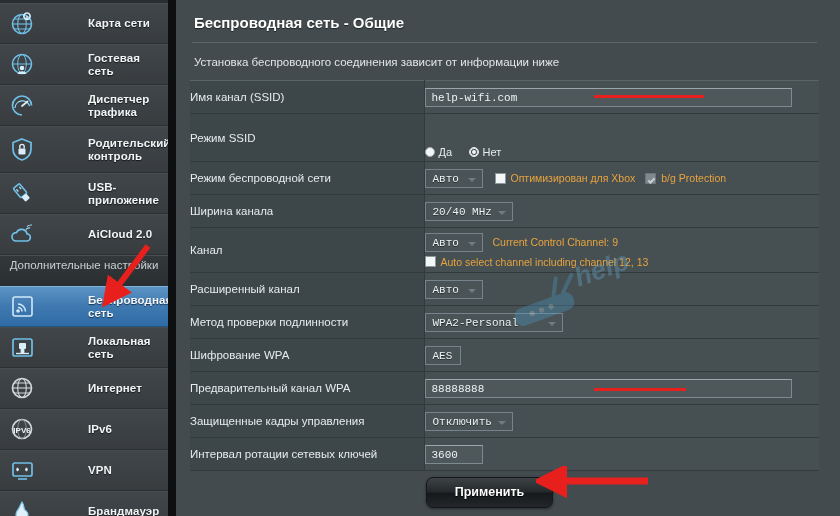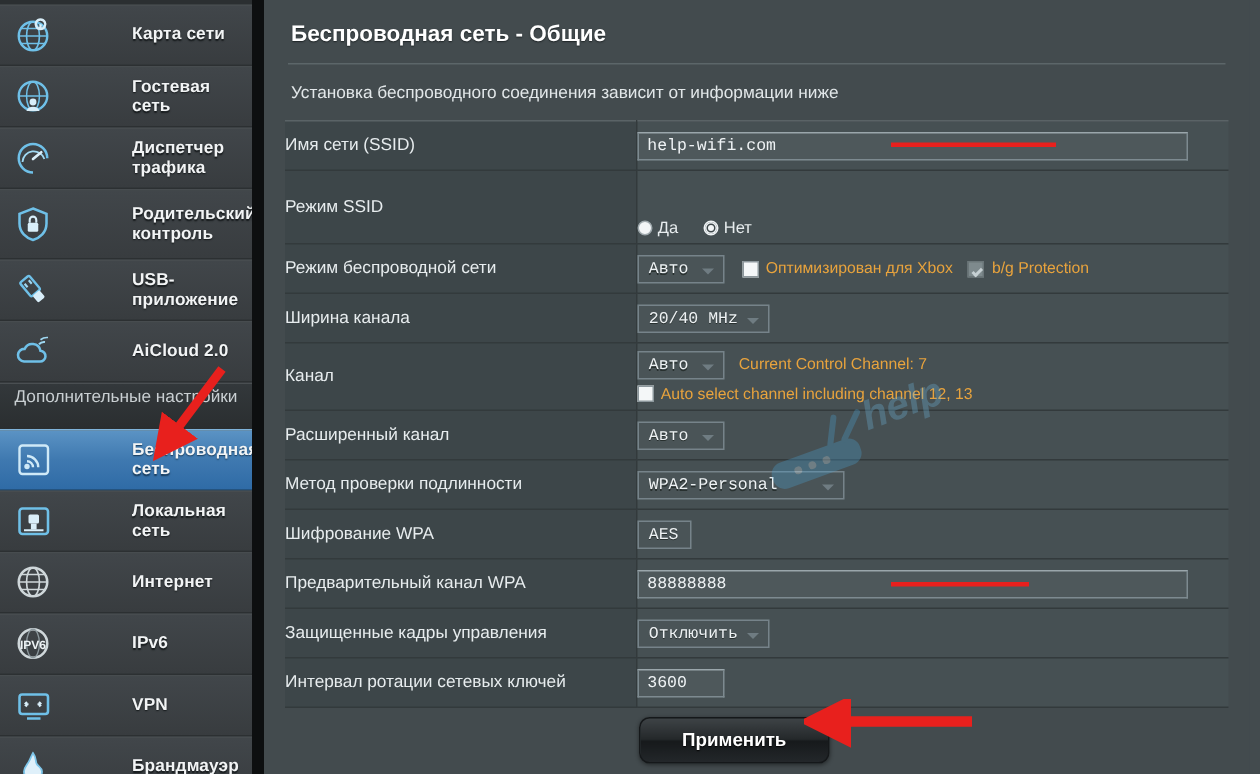--- a/index.html
+++ b/index.html
@@ -431,21 +431,21 @@
     <div id="panel">
 
       <div id="title">Беспроводная сеть - Общие</div>
       <div id="title-rule"></div>
       <div id="subtitle">Установка беспроводного соединения зависит от информации ниже</div>
 
       <table id="form">
         <tbody>
 
           <tr class="r">
-            <td class="lbl">Имя сети (SSID)</td>
+            <td class="lbl">Имя канал (SSID)</td>
             <td class="val">
               <span class="txt full">help-wifi.com</span>
             </td>
           </tr>
 
           <tr class="r">
             <td class="lbl">Режим SSID</td>
             <td class="val">
               <span class="radio-wrap">
                 <span class="radio"></span>
@@ -490,21 +490,21 @@
 
           <tr class="r-tall">
             <td class="lbl">Канал</td>
             <td class="val">
               <span class="row-stack">
                 <span class="row-line">
                   <span class="sel w-auto">
                     <span>Авто</span>
                     <span class="caret"></span>
                   </span>
-                  <span class="note">Current Control Channel: 7</span>
+                  <span class="note">Current Control Channel: 9</span>
                 </span>
                 <span class="row-line">
                   <span class="cb-wrap">
                     <span class="cb"></span>
                     <span class="cb-lbl">Auto select channel including channel 12, 13</span>
                   </span>
                 </span>
               </span>
             </td>
           </tr>

